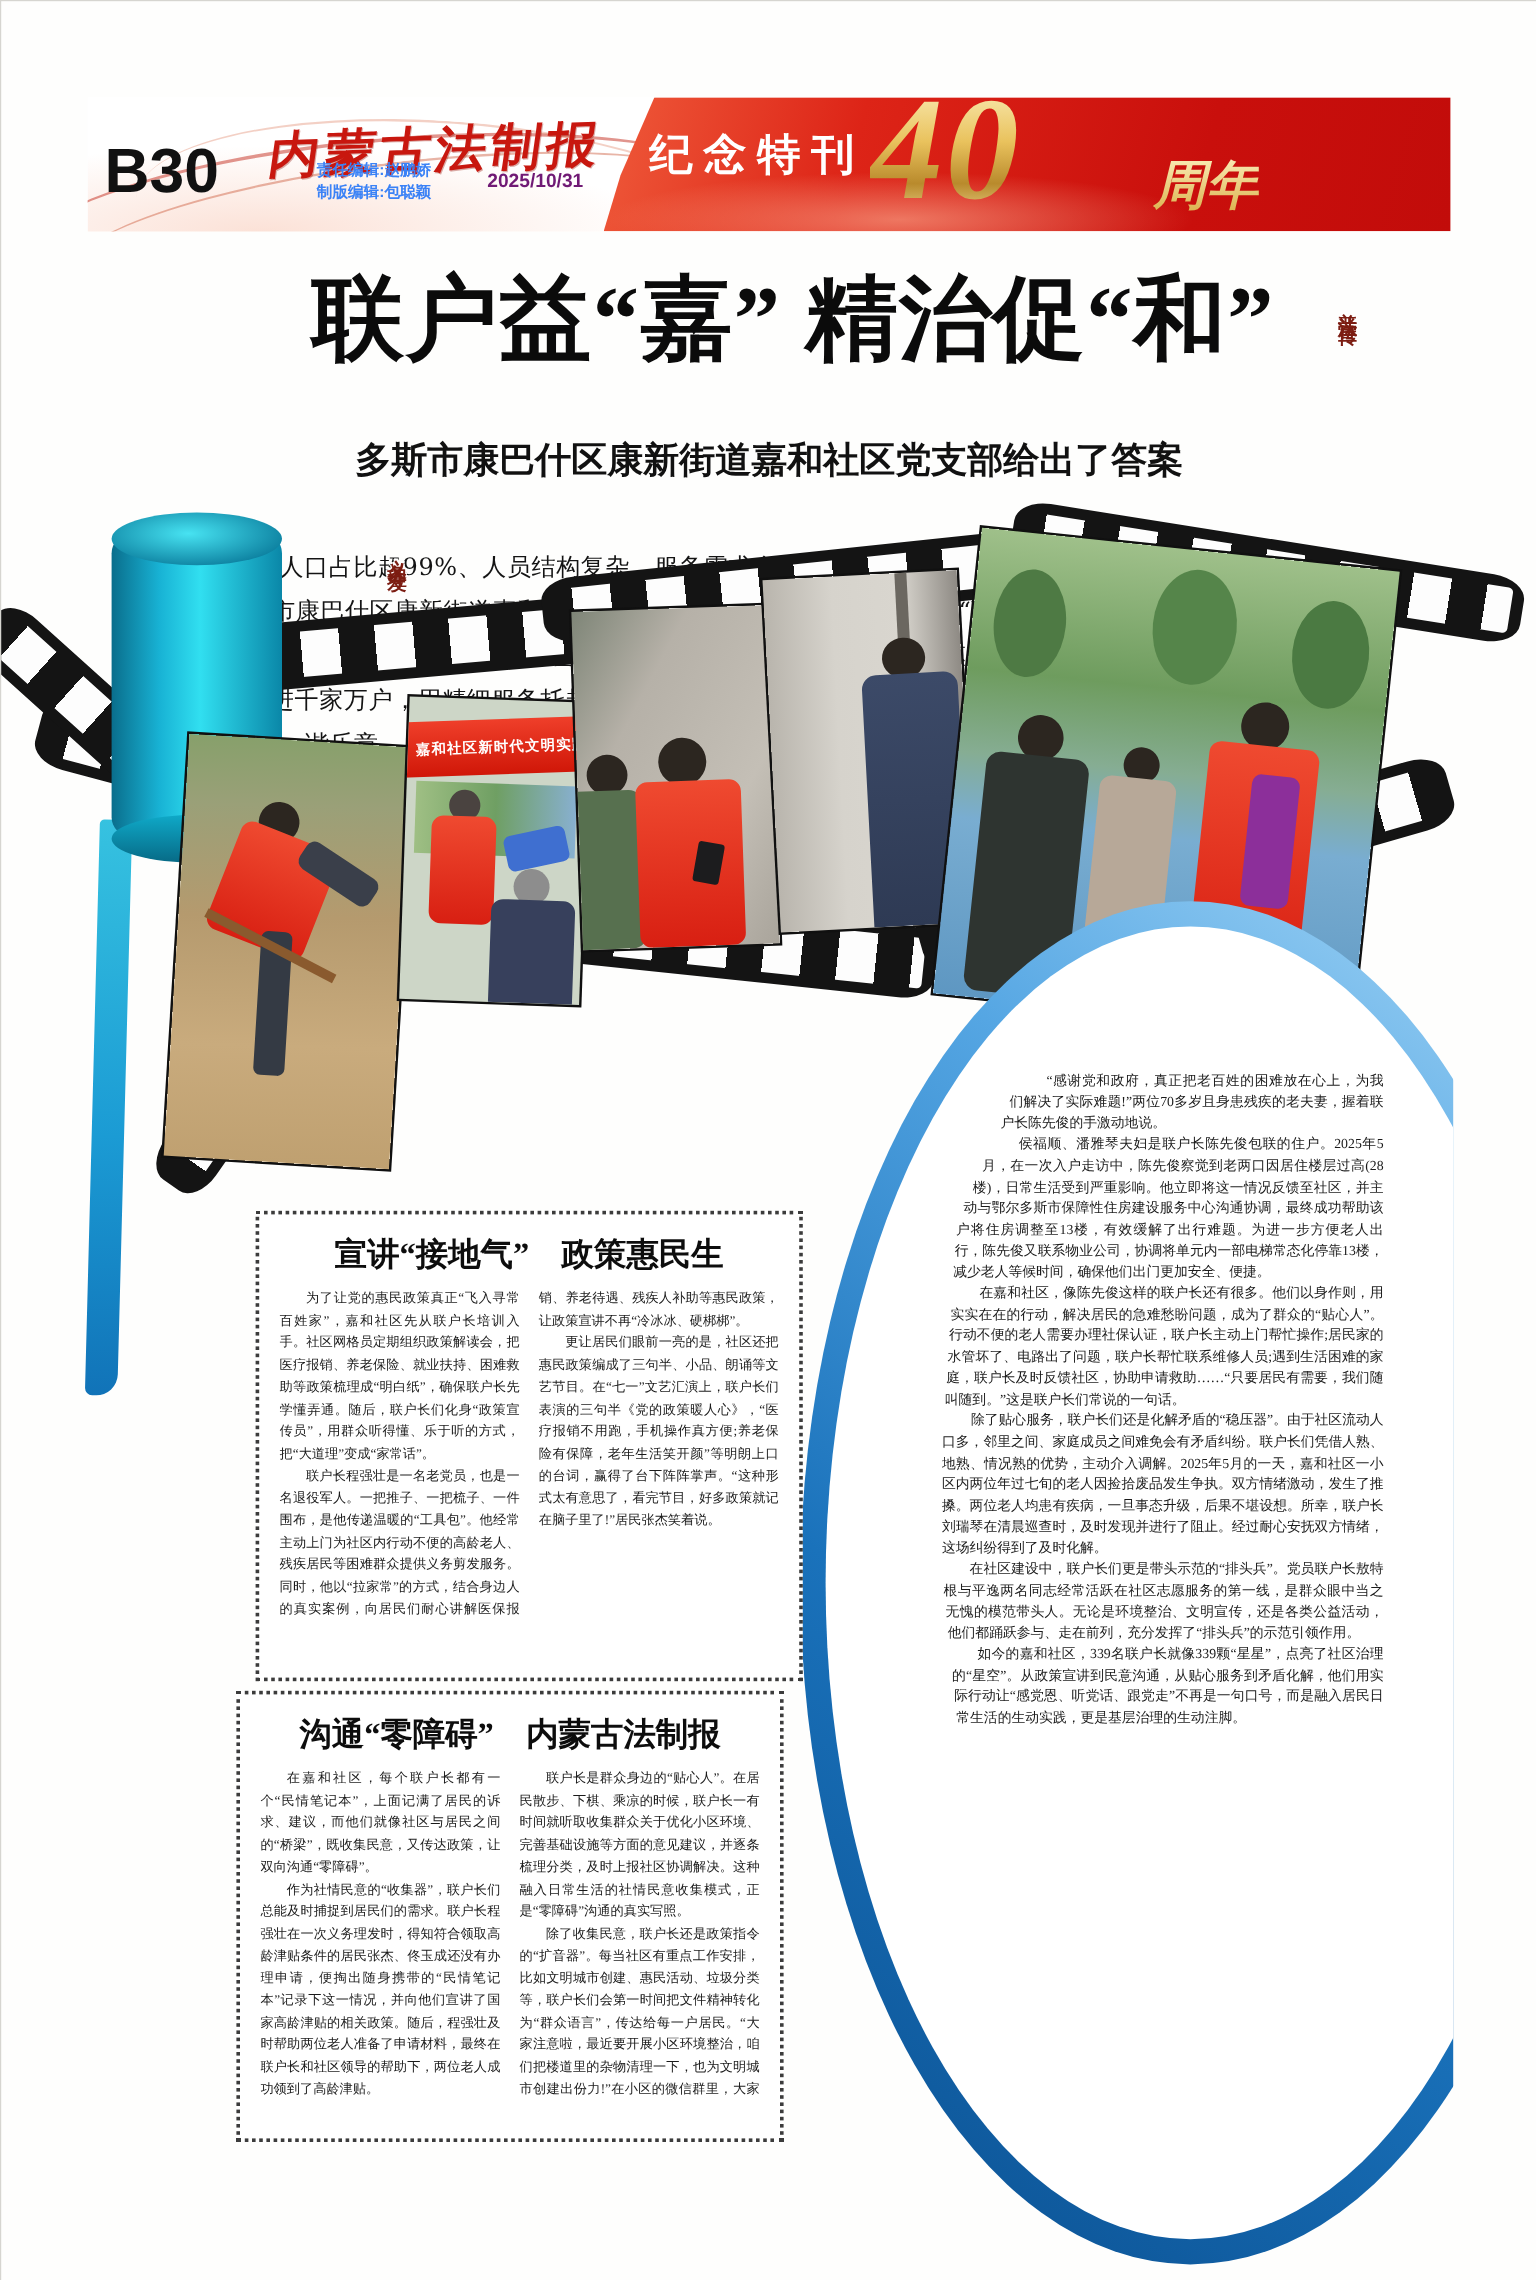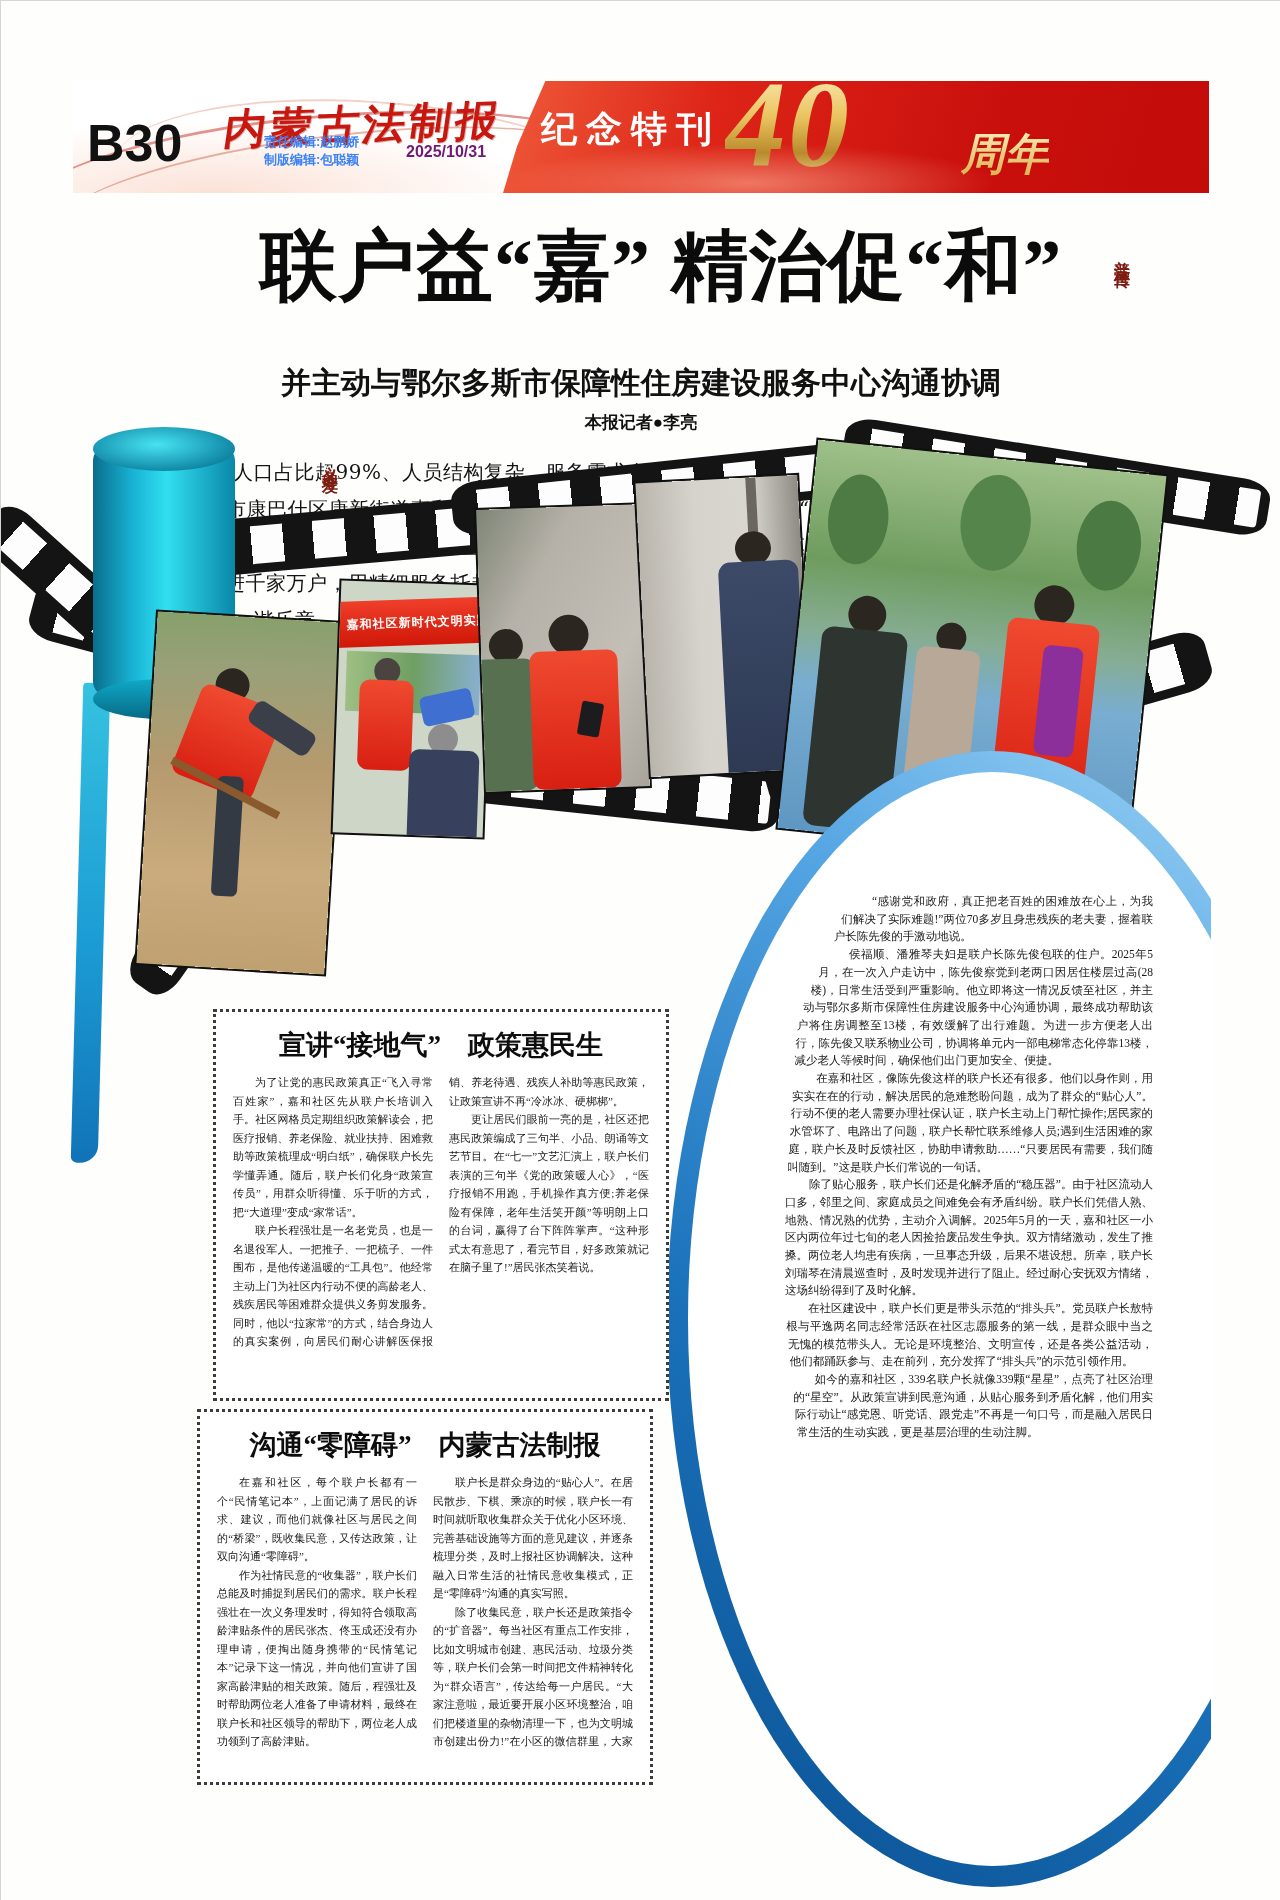--- a/index.html
+++ b/index.html
@@ -136,22 +136,21 @@
     <div class="ann-unit">周年</div>
   </div>
   <div class="pageno"><b>B30</b></div>
   <div class="editors">
     <div>责任编辑:赵鹏娇</div>
     <div>制版编辑:包聪颖</div>
   </div>
   <div class="pubdate">2025/10/31</div>
 
   <div class="headline">联户益“嘉”  精治促“和”</div>
-  <div class="subhead">并主动与鄂尔多斯市保障性住房建设服务中心沟通协调</div>
-  <div class="byline">本报记者●李亮</div>
+  <div class="subhead">多斯市康巴什区康新街道嘉和社区党支部给出了答案</div>
 
   <div class="lead-line" style="left:191px;top:458px;">流动人口占比超99%、人员结构复杂、服务需求多元，如何让这样的社区治理更精细、服务更贴心？鄂尔</div>
   <div class="lead-line" style="left:184px;top:495px;">多斯市康巴什区康新街道嘉和社区党支部给出了答案——选聘339名“联户长”，以“一人包联16</div>
   <div class="lead-line" style="left:199px;top:532px;">户”的模式，让居民在自我管理、自我服务中实现精细化治理。将惠民政策送</div>
   <div class="lead-line" style="left:224px;top:569px;">进千家万户，用精细服务托起民生幸福，用真情解纷奏响和</div>
   <div class="lead-line" style="left:253px;top:606px;">谐乐章。</div>
 
   <div class="strip">
     <div class="ribbon"></div>
     <div class="band b1">

